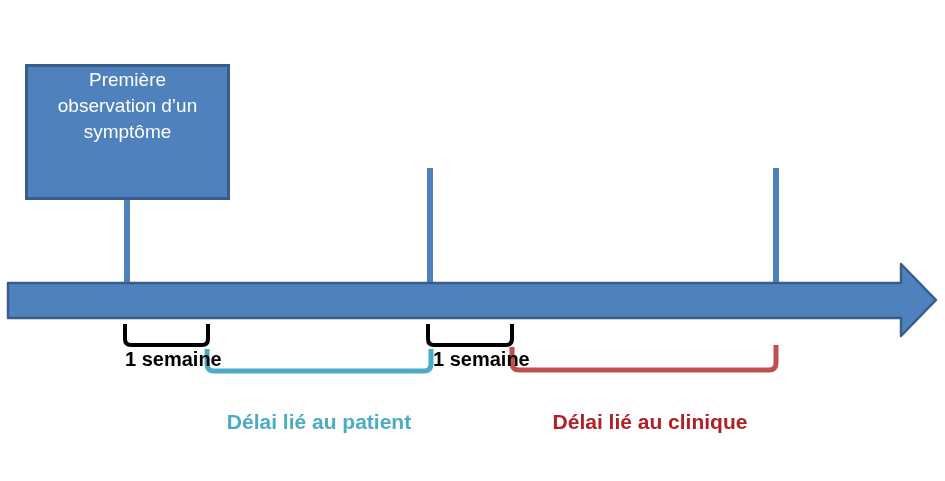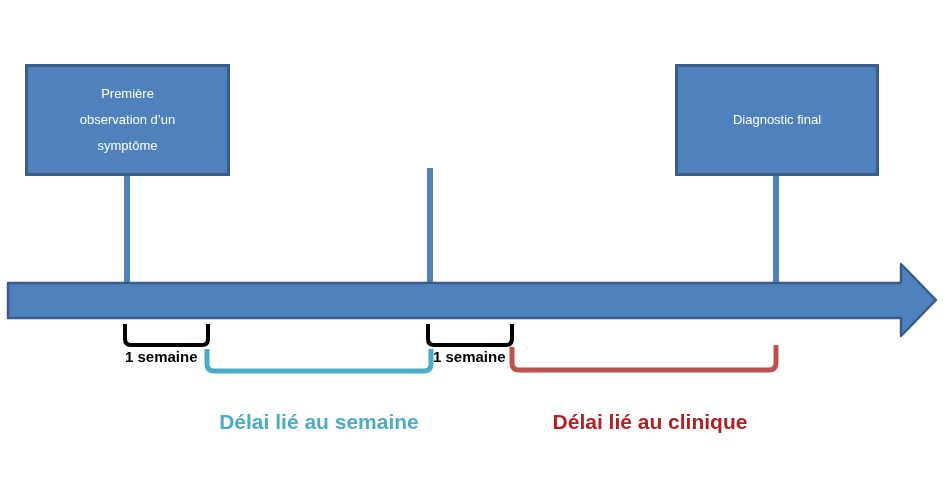--- a/index.html
+++ b/index.html
@@ -41,41 +41,41 @@
     stroke: var(--bracket-teal);
     stroke-width: 5;
   }
   .bracket.red {
     stroke: var(--bracket-red);
     stroke-width: 5;
   }
   .box {
     position: absolute;
     top: 64px;
-    height: 112px;
+    height: 136px;
     box-sizing: border-box;
     background: var(--box-fill);
     border: 3px solid var(--box-border);
     color: #ffffff;
     display: flex;
-    align-items: center;
+    align-items: flex-start;
     justify-content: center;
     text-align: center;
     white-space: pre-line;
-    font-size: 13px;
+    font-size: 19px;
     line-height: 26px;
   }
   .box-1 { left: 25px;  width: 205px; }
   .box-2 { left: 270px; width: 333px; }
   .box-3 { left: 675px; width: 204px; }
   .duration {
     position: absolute;
     top: 348px;
     color: #000000;
-    font-size: 15px;
+    font-size: 20px;
     font-weight: bold;
     white-space: nowrap;
     text-align: right;
   }
   .duration-1 { left: 125px; }
   .duration-2 { left: 433px; }
   .delay {
     position: absolute;
     top: 410px;
     transform: translateX(-50%);
@@ -105,23 +105,20 @@
     <path class="bracket teal" d="M207,349 V364 Q207,371 214,371 H424 Q431,371 431,364 V349"></path>
 
     <path class="bracket red" d="M512,347 V363 Q512,370 519,370 H769 Q776,370 776,363 V345"></path>
   </svg>
 
   <div class="box box-1">
     <span>Première
 observation d’un
 symptôme</span>
   </div>
-  <div class="box box-3">
-    <span>Diagnostic final</span>
-  </div>
 
   <div class="duration duration-1">1 semaine</div>
   <div class="duration duration-2">1 semaine</div>
 
-  <div class="delay delay-patient">Délai lié au semaine</div>
+  <div class="delay delay-patient">Délai lié au patient</div>
   <div class="delay delay-praticien">Délai lié au clinique</div>
 
 </div>
 
 </body></html>

